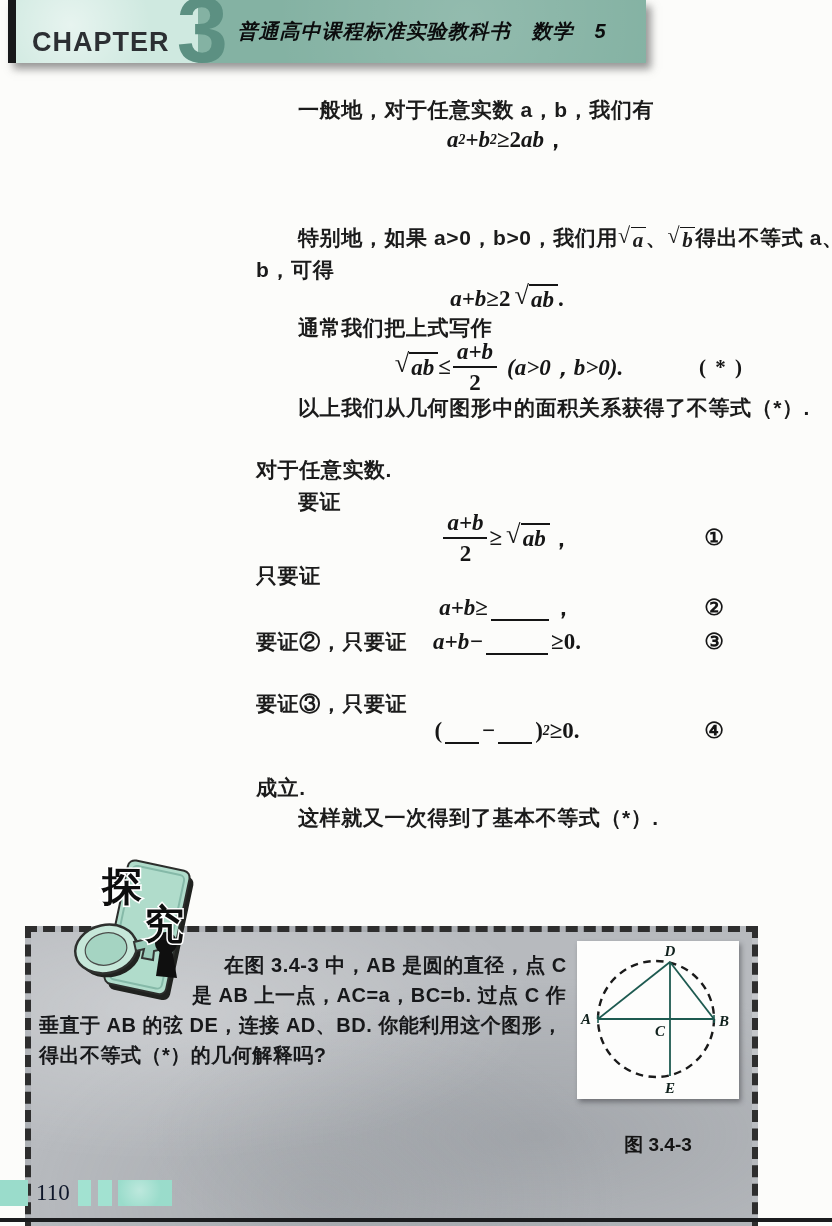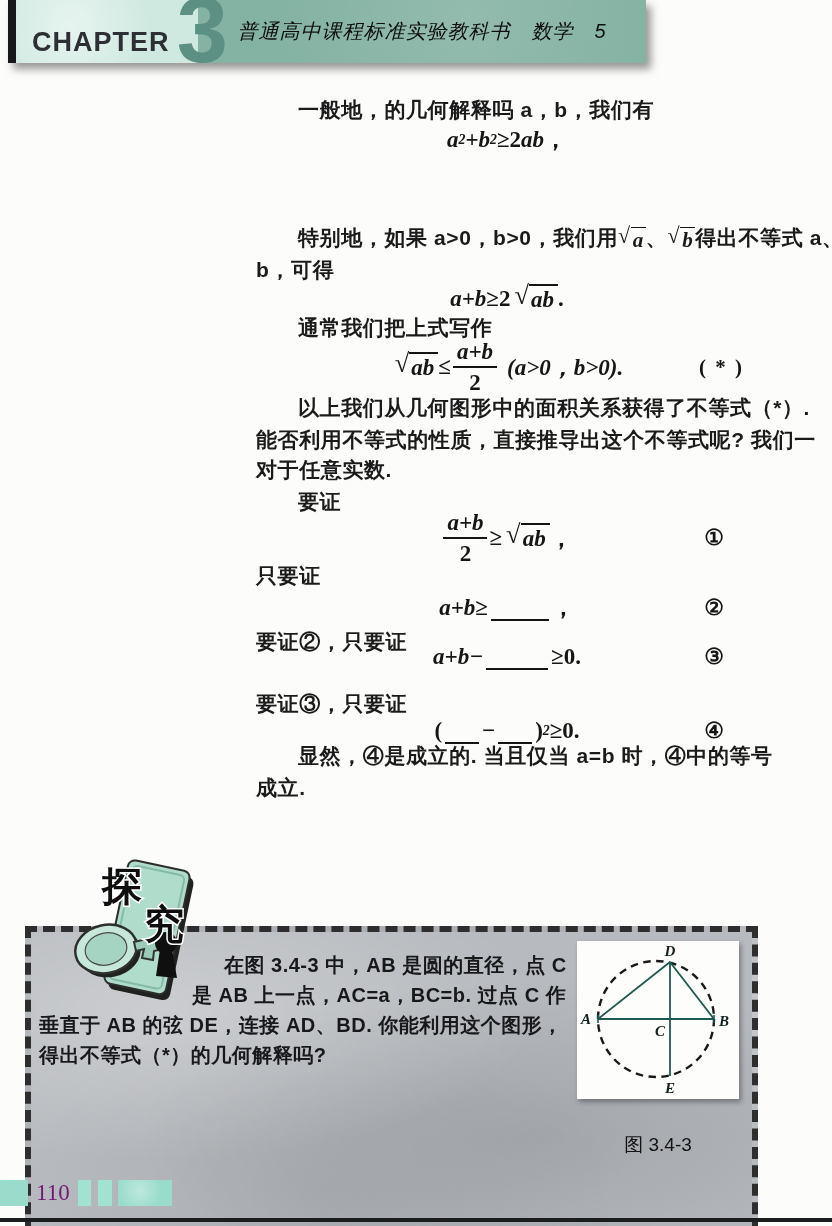--- a/index.html
+++ b/index.html
@@ -11,21 +11,21 @@
               box-shadow:5px 6px 8px rgba(70,70,70,.55);overflow:hidden;}
   .spine{width:8px;background:#17181a;}
   .light-sec{width:182px;background:#cfe9e0;position:relative;
              background-image:radial-gradient(circle at 30% 40%, rgba(255,255,255,.5), transparent 60%);}
   .big-num{position:absolute;right:-30px;top:-16px;font-size:92px;font-weight:800;
            color:#5c9082;line-height:1;z-index:1;font-family:"Liberation Sans",sans-serif;}
   .chapter-word{position:absolute;left:16px;bottom:5px;font-size:27px;font-weight:600;
                 color:#2c2f33;letter-spacing:1px;z-index:2;}
   .dark-sec{flex:1;background:#84b2a3;display:flex;align-items:center;justify-content:center;
             background-image:radial-gradient(circle at 60% 30%, rgba(255,255,255,.12), transparent 70%);}
-  .book-title{font-size:20px;font-weight:400;font-style:italic;color:#0c0d0e;letter-spacing:1px;}
+  .book-title{font-size:20px;font-weight:700;font-style:italic;color:#0c0d0e;letter-spacing:1px;}
 
   
   .content{position:absolute;left:256px;top:0;width:502px;height:860px;}
   .p{position:absolute;left:0;font-size:21px;font-weight:700;color:#1b1b1b;
      white-space:nowrap;letter-spacing:0.6px;line-height:24px;}
   .ind{left:42px;}
   .frow{position:absolute;left:0;width:502px;display:flex;justify-content:center;
         align-items:center;font-family:"Liberation Serif",serif;font-size:23px;
         font-weight:700;color:#161616;white-space:nowrap;}
   .m{font-style:italic;}
@@ -53,30 +53,30 @@
                background:
                  radial-gradient(ellipse at 18% 25%, rgba(255,255,255,.28), transparent 45%),
                  radial-gradient(ellipse at 70% 65%, rgba(110,115,122,.28), transparent 55%),
                  radial-gradient(ellipse at 40% 85%, rgba(125,130,136,.22), transparent 50%),
                  #b7babe;}
   .eline{position:absolute;font-size:20px;font-weight:700;color:#17181a;
          white-space:nowrap;letter-spacing:0.5px;}
   .panel{position:absolute;left:546px;top:9px;width:162px;height:158px;background:#fdfdfc;
          box-shadow:2px 3px 5px rgba(40,40,45,.45);}
   .fig-caption{position:absolute;left:546px;top:200px;width:162px;text-align:center;
-               font-size:19px;font-weight:400;color:#141414;}
+               font-size:19px;font-weight:700;color:#141414;}
   .explore-icon{position:absolute;left:56px;top:850px;width:190px;height:162px;z-index:3;}
   .icon-char{font-size:40px;font-weight:700;fill:#0e0e0e;stroke:#ffffff;stroke-width:3px;
              paint-order:stroke;font-family:"Liberation Sans",sans-serif;}
   .diag-label{font-family:"Liberation Serif",serif;font-style:italic;font-weight:700;
               font-size:15px;fill:#10211d;}
 
   
   .page-num{position:absolute;left:36px;top:1180px;font-family:"Liberation Serif",serif;
-            font-size:23px;color:#701a75;}
+            font-size:23px;color:#0f172a;}
   .teal-block{position:absolute;top:1180px;height:26px;background:#a2e2d1;}
   .tb0{left:0;width:28px;background:#9adccb;}
   .tb1{left:78px;width:13px;}
   .tb2{left:98px;width:14px;}
   .tb3{left:118px;width:54px;background:
        radial-gradient(circle at 40% 40%, rgba(255,255,255,.35), transparent 60%), #9adccb;}
   .bottom-rule{position:absolute;left:0;top:1218px;width:832px;height:4px;background:#1b1c1e;}
 </style>
 </head>
 <body>
@@ -88,21 +88,21 @@
     <div class="light-sec">
       <div class="big-num">3</div>
       <div class="chapter-word">CHAPTER</div>
     </div>
     <div class="dark-sec">
       <div class="book-title">普通高中课程标准实验教科书　数学　5</div>
     </div>
   </div>
 
   <div class="content">
-    <div class="p ind" style="top:98px">一般地，的几何解释吗 a，b，我们有</div>
+    <div class="p ind" style="top:98px">一般地，对于任意实数 a，b，我们有</div>
 
     <div class="frow" style="top:124px">
       <span class="m">a</span>
         <sup>2</sup>
         <span class="u">+</span>
         <span class="m">b</span>
         <sup>2</sup>
         <span class="u">≥2</span>
         <span class="m">ab</span>
         <span class="u">，</span>
@@ -141,21 +141,20 @@
         <span class="u">≤</span>
         <span class="frac">
           <span class="num">a+b</span>
           <span class="den">2</span>
         </span>
         <span class="m" style="margin-left:8px">(a&gt;0，b&gt;0).</span>
       <span class="ftag">( * )</span>
     </div>
 
     <div class="p ind" style="top:396px">以上我们从几何图形中的面积关系获得了不等式（*）.</div>
-    <div class="p" style="top:428px">能否利用不等式的性质，直接推导出这个不等式呢? 我们一</div>
     <div class="p" style="top:458px">对于任意实数.</div>
     <div class="p ind" style="top:490px">要证</div>
 
     <div class="frow" style="top:511px;height:54px">
       <span class="frac">
           <span class="num">a+b</span>
           <span class="den">2</span>
         </span>
         <span class="u">≥</span>
         <span class="rad">
@@ -171,42 +170,42 @@
     <div class="frow" style="top:592px">
       <span class="m">a+b</span>
         <span class="u">≥</span>
         <span class="blank"></span>
         <span class="u">，</span>
       <span class="fno">②</span>
     </div>
 
     <div class="p" style="top:630px">要证②，只要证</div>
 
-    <div class="frow" style="top:644px">
+    <div class="frow" style="top:629px">
       <span class="m">a+b−</span>
         <span class="blank blank-md"></span>
         <span class="u">≥0.</span>
       <span class="fno">③</span>
     </div>
 
     <div class="p" style="top:692px">要证③，只要证</div>
 
     <div class="frow" style="top:718px">
       <span class="u">(</span>
         <span class="blank blank-sm"></span>
         <span class="u">−</span>
         <span class="blank blank-sm"></span>
         <span class="u">)</span>
         <sup class="u">2</sup>
         <span class="u">≥0.</span>
       <span class="fno">④</span>
     </div>
 
-    <div class="p ind" style="top:744px">显然，④是成立的. 当且仅当 a=b 时，④中的等号</div>
     <div class="p" style="top:776px">成立.</div>
+    <div class="p ind" style="top:806px">这样就又一次得到了基本不等式（*）.</div>
   </div>
 
   <div class="explore-box">
     <div class="eline" style="left:193px;top:20px">在图 3.4-3 中，AB 是圆的直径，点 C</div>
     <div class="eline" style="left:8px;top:80px">垂直于 AB 的弦 DE，连接 AD、BD. 你能利用这个图形，</div>
     <div class="eline" style="left:161px;top:50px">是 AB 上一点，AC=a，BC=b. 过点 C 作</div>
     <div class="eline" style="left:8px;top:110px">得出不等式（*）的几何解释吗?</div>
 
     <div class="panel">
       <svg width="162" height="158" viewBox="0 0 162 158">

